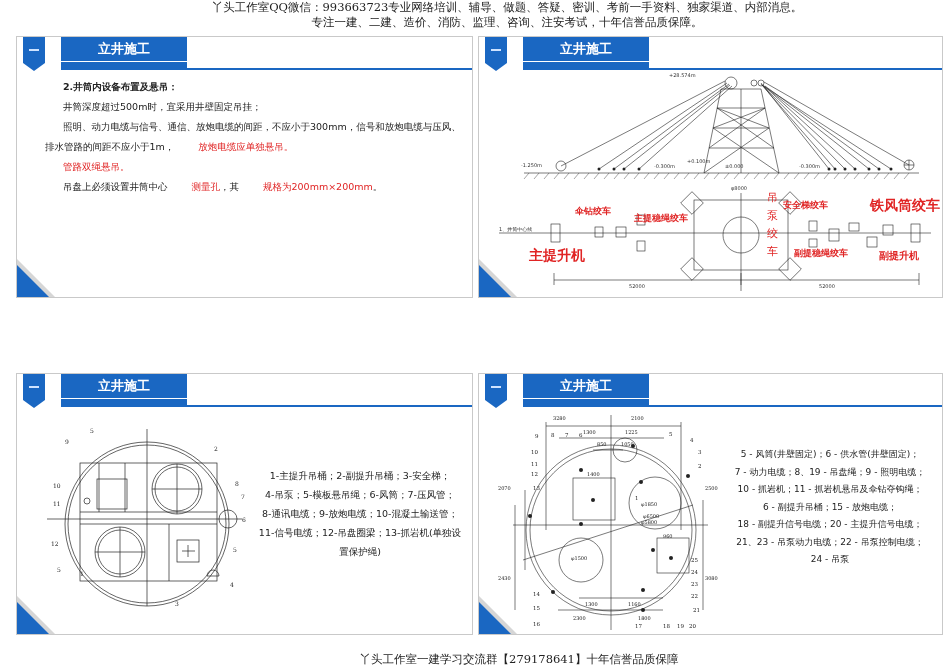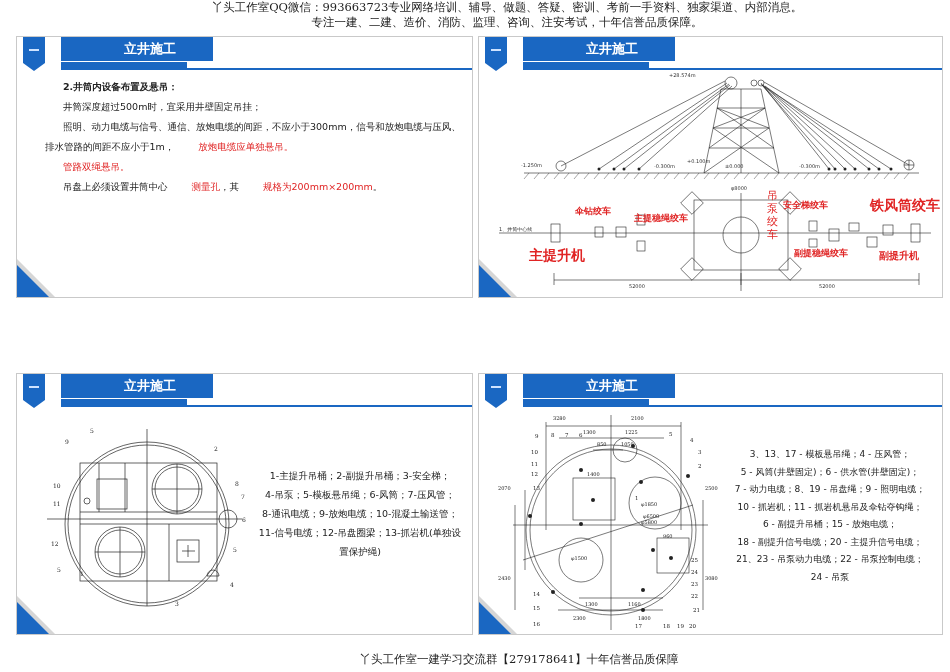--- a/index.html
+++ b/index.html
@@ -26,21 +26,21 @@
   .badge {
     position:absolute; left:6px; top:0; width:22px; height:26px; background:#1a67c2;
   }
   .badge:after {
     content:""; position:absolute; left:0; top:26px; width:0; height:0;
     border-left:11px solid transparent; border-right:11px solid transparent; border-top:8px solid #1a67c2;
   }
   .badge .dash { position:absolute; left:6px; top:12px; width:10px; height:2px; background:#cfe3ff; }
   .title-box {
     position:absolute; left:44px; top:0; width:126px; height:24px; background:#1a67c2;
-    color:#fff; font-weight:bold; font-size:13px; text-align:center; line-height:24px;padding-left:26px;
+    color:#fff; font-weight:bold; font-size:13px; text-align:center; line-height:24px;
   }
   .title-under { position:absolute; left:44px; top:24px; width:126px; height:6px; background:#1a67c2; border-top:1px solid #fff; }
   .title-rule { position:absolute; left:44px; right:0; top:31px; height:2px; background:#1a67c2; }
   .corner {
     position:absolute; left:0; bottom:0; width:0; height:0;
     border-left:32px solid #1a67c2; border-top:32px solid transparent;
   }
   .corner-shadow {
     position:absolute; left:0; bottom:0; width:0; height:0;
     border-left:38px solid #d6d6d6; border-top:38px solid transparent;
@@ -174,21 +174,21 @@
       <rect x="384" y="40" width="10" height="10"></rect>
     </g>
     <text class="lbl-dim" x="0" y="46">1、井筒中心线</text>
     <text class="lbl-dim" x="130" y="103">52000</text>
     <text class="lbl-dim" x="320" y="103">52000</text>
     <text class="lbl-dim" x="232" y="5">φ8000</text>
   </svg>
 
   <div class="lbl-red" style="left:96px;top:168px">伞钻绞车</div>
   <div class="lbl-red" style="left:155px;top:175px">主提稳绳绞车</div>
-  <div class="lbl-red" style="left:288px;top:152px;width:12px;white-space:normal;font-size:11px;line-height:13px;font-weight:normal">吊泵绞车</div>
+  <div class="lbl-red" style="left:288px;top:152px;width:12px;white-space:normal;font-size:11px;line-height:18px;font-weight:normal">吊泵绞车</div>
   <div class="lbl-red" style="left:304px;top:162px">安全梯绞车</div>
   <div class="lbl-red" style="left:391px;top:160px;font-size:14px">铁风筒绞车</div>
   <div class="lbl-red" style="left:50px;top:210px;font-size:14px">主提升机</div>
   <div class="lbl-red" style="left:315px;top:210px">副提稳绳绞车</div>
   <div class="lbl-red" style="left:400px;top:212px;font-size:10px">副提升机</div>
 
   <div class="corner-shadow"></div>
   <div class="corner"></div>
 </div>
 
@@ -346,21 +346,20 @@
         <text x="196" y="218">20</text>
       <text x="200" y="202">21</text>
         <text x="198" y="188">22</text>
         <text x="198" y="176">23</text>
         <text x="198" y="164">24</text>
         <text x="198" y="152">25</text>
     </g>
   </svg>
 
   <div class="legend" style="left:240px;top:72px;width:222px;font-size:9px;line-height:17.5px">
-    <div>3、13、17 - 模板悬吊绳；4 - 压风管；</div>
     <div>5 - 风筒(井壁固定)；6 - 供水管(井壁固定)；</div>
     <div>7 - 动力电缆；8、19 - 吊盘绳；9 - 照明电缆；</div>
     <div>10 - 抓岩机；11 - 抓岩机悬吊及伞钻夺钩绳；</div>
     <div>6 - 副提升吊桶；15 - 放炮电缆；</div>
     <div>18 - 副提升信号电缆；20 - 主提升信号电缆；</div>
     <div>21、23 - 吊泵动力电缆；22 - 吊泵控制电缆；</div>
     <div>24 - 吊泵</div>
   </div>
 
   <div class="corner-shadow"></div>

